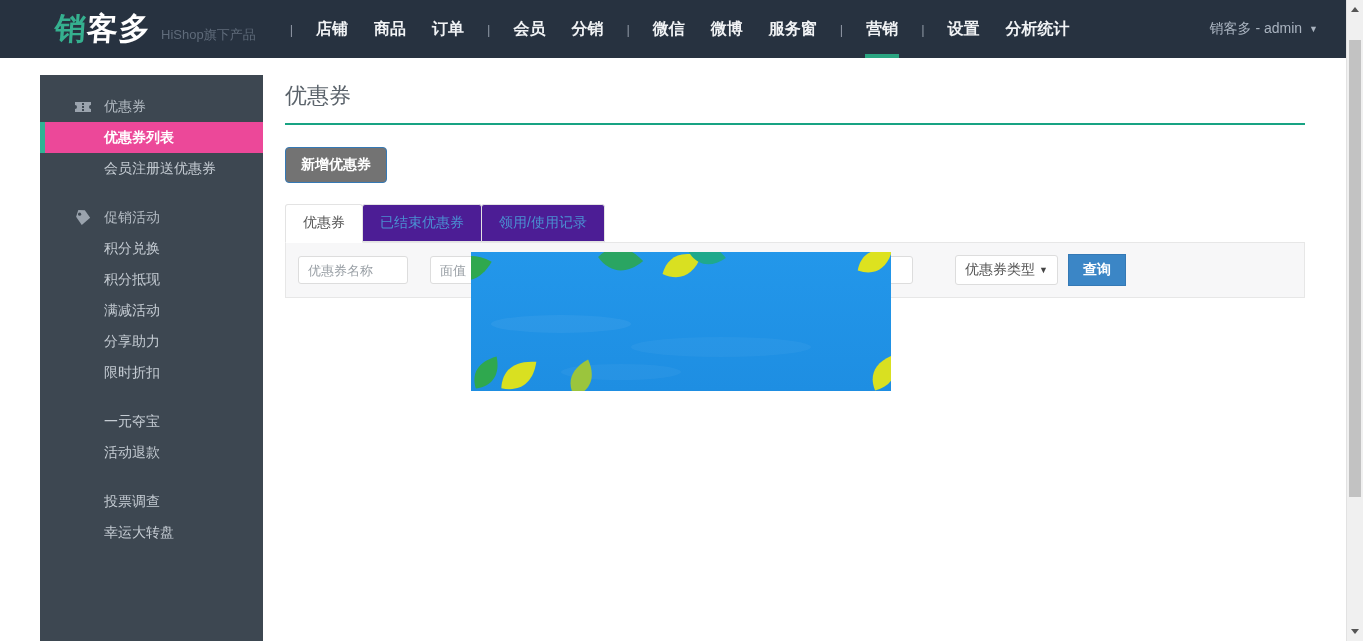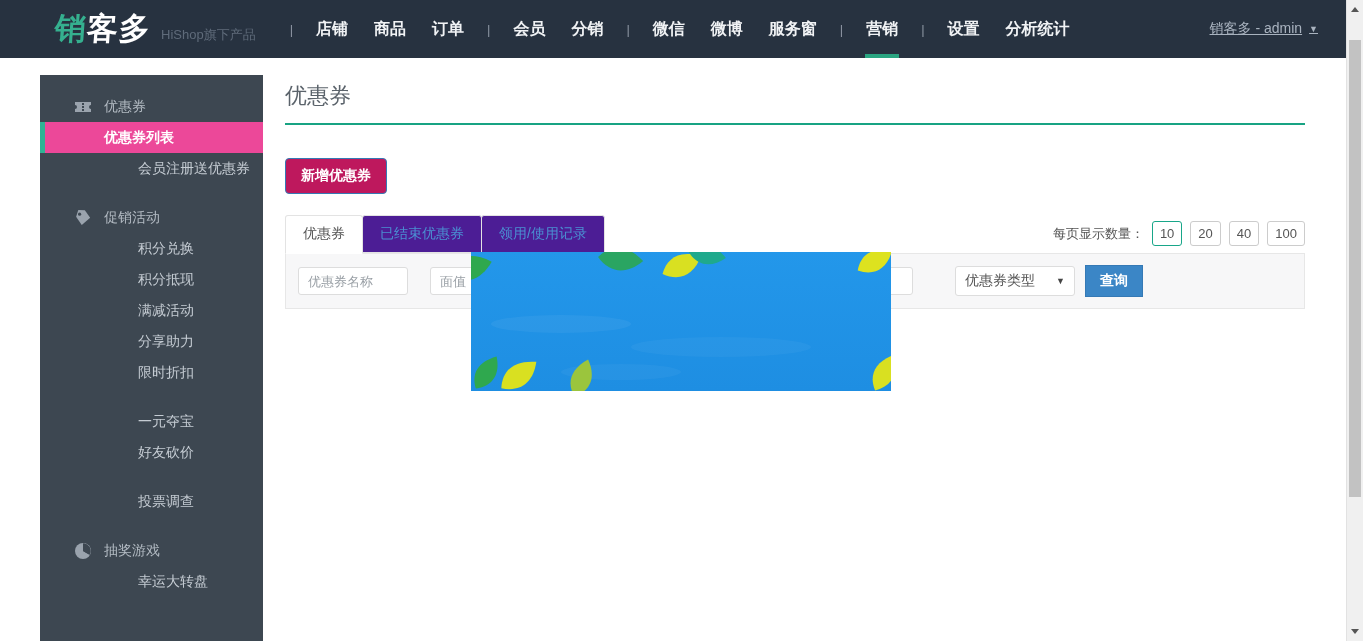--- a/index.html
+++ b/index.html
@@ -23,46 +23,46 @@
   .nav-item {
     position:relative; height:58px; display:flex; align-items:center;
     padding:0 13px; color:#f1f3f5; font-size:16px; font-weight:bold; cursor:pointer;
   }
   .nav-item.active::after {
     content:""; position:absolute; left:12px; right:12px; bottom:0; height:4px; background:#2aa581;
   }
   .nav-divider { color:#8b94a1; font-size:13px; padding:0 10px; }
   .nav-user {
     margin-left:auto; margin-right:45px; color:#a9b3bf; font-size:14px;
-    display:flex; align-items:center; cursor:pointer;text-decoration:underline;
+    display:flex; align-items:center; cursor:pointer;
   }
   .caret-down { font-size:9px; margin-left:7px; color:#a9b3bf; }
 
   
   .sidebar {
     position:absolute; left:40px; top:75px; bottom:0; width:223px;
     background:#3d4751; z-index:5; padding-top:16px; overflow:hidden;
   }
   .side-row { height:31px; display:flex; align-items:center; cursor:pointer; }
   .side-header { color:#b3bbc3; font-size:14px; padding-left:34px; }
   .side-header .side-ico { width:18px; height:18px; margin-right:12px; flex:0 0 18px; }
-  .side-item { color:#c5ccd3; font-size:14px; padding-left:98px; }
+  .side-item { color:#c5ccd3; font-size:14px; padding-left:64px; }
   .side-item.active {
     background:#ec4899; border-left:5px solid #2eb394; padding-left:59px;
     color:#ffffff; font-weight:bold;
   }
   .gap-top { margin-top:18px; }
 
   
   .main { position:absolute; left:285px; top:75px; width:1020px; z-index:1; }
   .page-title { font-size:22px; color:#5b636b; font-weight:normal; padding:6px 0 12px 0; }
   .title-rule { height:0; border-bottom:2px solid #18a383; }
   .btn-primary {
-    display:inline-block; background:#be185d; color:#ffffff; font-size:14px; font-weight:bold;
-    padding:8px 15px; border-radius:4px; border:1px solid #3579b5; cursor:pointer; margin-top:33px;
+    display:inline-block; background:#737373; color:#ffffff; font-size:14px; font-weight:bold;
+    padding:8px 15px; border-radius:4px; border:1px solid #3579b5; cursor:pointer; margin-top:22px;
   }
   .tabs-row { position:relative; display:flex; align-items:flex-end; margin-top:22px; height:37px; }
   .tab {
     padding:9px 17px; font-size:14px; color:#4a90d2; background:#4c1d95;
     border:1px solid #e3e3e3; border-radius:3px 3px 0 0; margin-right:-1px; cursor:pointer;
   }
   .tab.active {
     background:#ffffff; color:#555555; border-bottom-color:#ffffff;
     position:relative; z-index:3; margin-bottom:-1px; padding-bottom:10px;
   }
@@ -82,21 +82,21 @@
   .f-input {
     height:28px; border:1px solid #dddddd; border-radius:3px; background:#fff;
     padding:0 9px; font-size:13px; color:#555; outline:none;
     font-family:"Liberation Sans","DejaVu Sans",sans-serif;
   }
   .f-input::placeholder { color:#9aa0a6; }
   .w110 { width:110px; } .w100 { width:100px; } .w95 { width:95px; }
   .to-label { color:#555; font-size:13px; margin:0 8px; }
   .ml22 { margin-left:22px; } .ml30 { margin-left:30px; } .ml42 { margin-left:42px; }
   .f-select {
-    width:120px; height:30px; border:1px solid #dddddd; border-radius:3px; background:#fff;
+    width:103px; height:30px; border:1px solid #dddddd; border-radius:3px; background:#fff;
     display:flex; align-items:center; justify-content:space-between;
     padding:0 9px; font-size:14px; color:#555; cursor:pointer;
   }
   .f-select .caret { font-size:9px; color:#444; }
   .btn-search {
     background:#3b86c6; color:#fff; font-size:14px; font-weight:bold;
     padding:6px 14px; border-radius:0; border:1px solid #3579b5; cursor:pointer; margin-left:10px;
   }
 
   
@@ -178,54 +178,37 @@
         </svg>
     </span>
     <span>促销活动</span>
   </div>
   <div class="side-row side-item">积分兑换</div>
   <div class="side-row side-item">积分抵现</div>
   <div class="side-row side-item">满减活动</div>
   <div class="side-row side-item">分享助力</div>
   <div class="side-row side-item">限时折扣</div>
   <div class="side-row side-item gap-top">一元夺宝</div>
-  <div class="side-row side-item">好友砍价</div>
+  <div class="side-row side-item">活动退款</div>
   <div class="side-row side-item gap-top">投票调查</div>
 
-  <div class="side-row side-header gap-top">
-    <span class="side-ico">
-      <svg viewBox="0 0 18 18" width="18" height="18">
-          <circle cx="9" cy="9" r="8" fill="#9aa3ad"></circle>
-          <path d="M9,9 L9,1.5 A7.5,7.5 0 0 1 15.5,12.7 Z" fill="#3d4751"></path>
-          <path d="M9,9 L2.5,12.7 A7.5,7.5 0 0 1 9,1.5 Z" fill="#3d4751" transform="rotate(120 9 9)"></path>
-        </svg>
-    </span>
-    <span>抽奖游戏</span>
-  </div>
   <div class="side-row side-item">幸运大转盘</div>
 </div>
 
 <div class="main">
   <h1 class="page-title">优惠券</h1>
   <div class="title-rule"></div>
 
   <div class="btn-primary">新增优惠券</div>
 
   <div class="tabs-row">
     <div class="tab active">优惠券</div>
     <div class="tab">已结束优惠券</div>
     <div class="tab">领用/使用记录</div>
 
-    <div class="pagesize">
-      <span class="pagesize-label">每页显示数量：</span>
-      <span class="pagesize-box selected">10</span>
-      <span class="pagesize-box">20</span>
-      <span class="pagesize-box">40</span>
-      <span class="pagesize-box">100</span>
-    </div>
   </div>
 
   <div class="filter-bar">
     <input class="f-input w110" type="text" placeholder="优惠券名称" style="">
     <input class="f-input w100 ml22" type="text" placeholder="面值" style="">
     <span class="to-label">至</span>
     <input class="f-input w100" type="text" placeholder="面值" style="">
     <input class="f-input w95 ml30" type="text" placeholder="有效期" style="">
     <span class="to-label">至</span>
     <input class="f-input w100" type="text" placeholder="有效期" style="">

